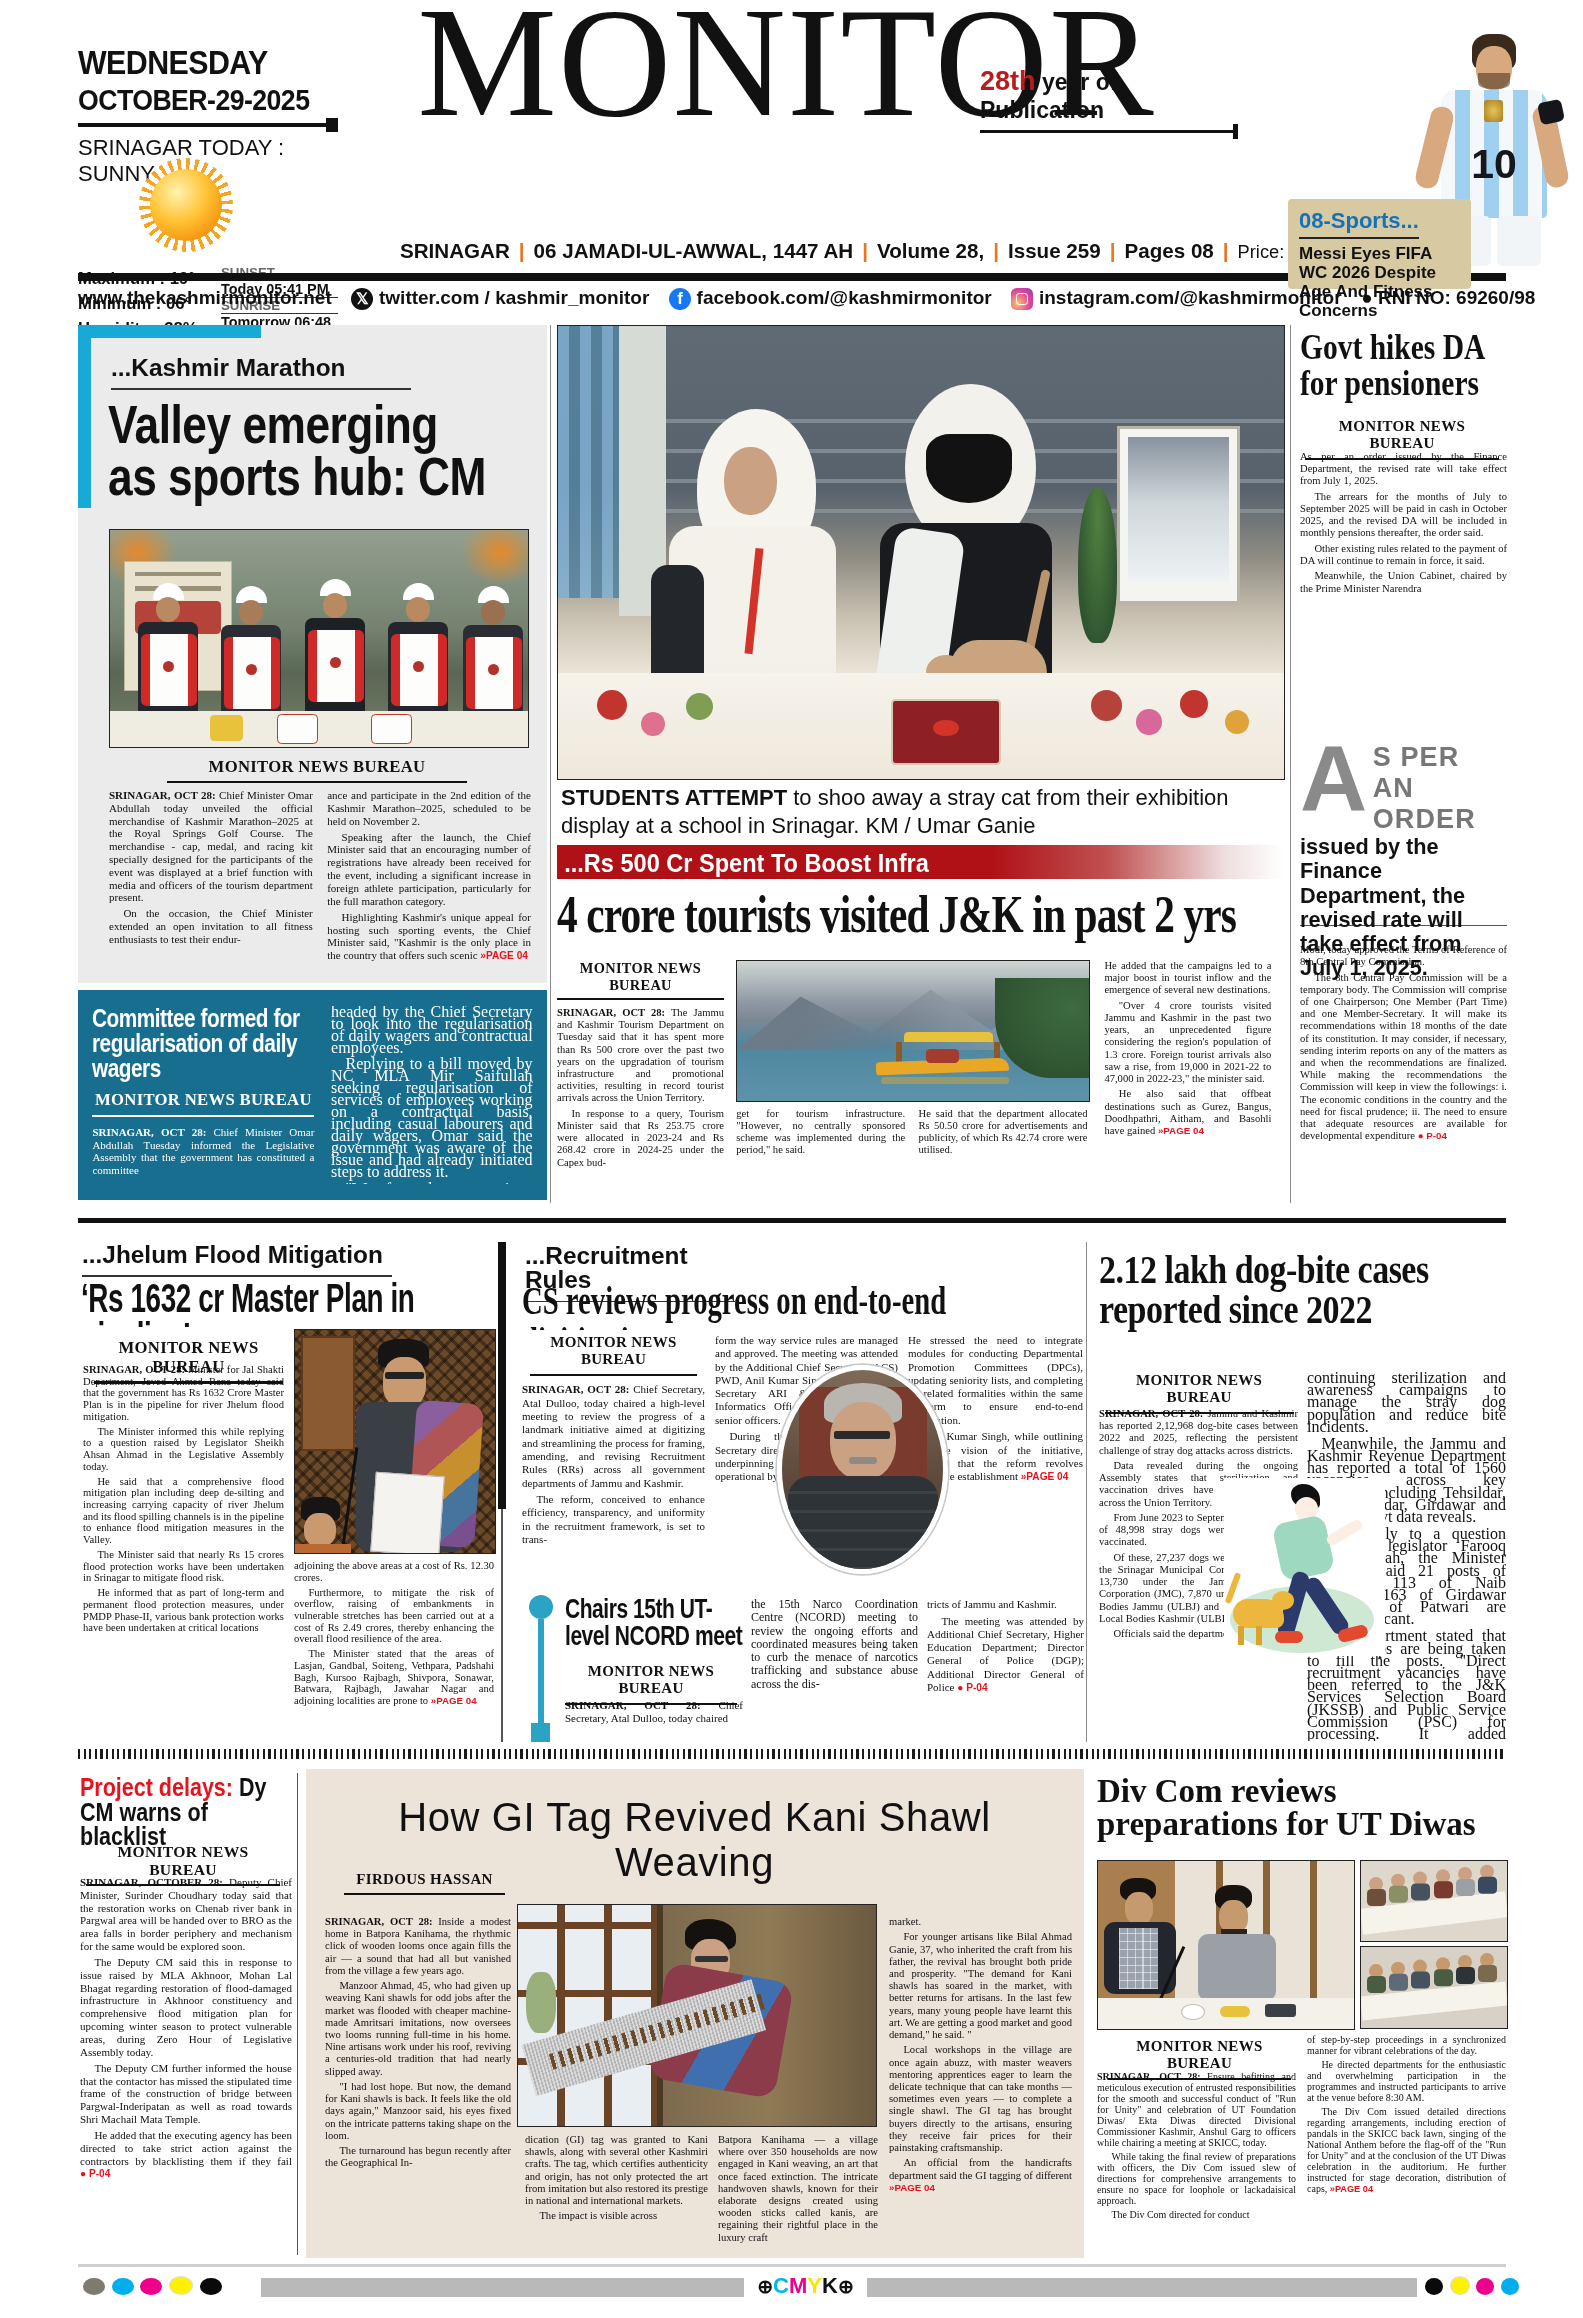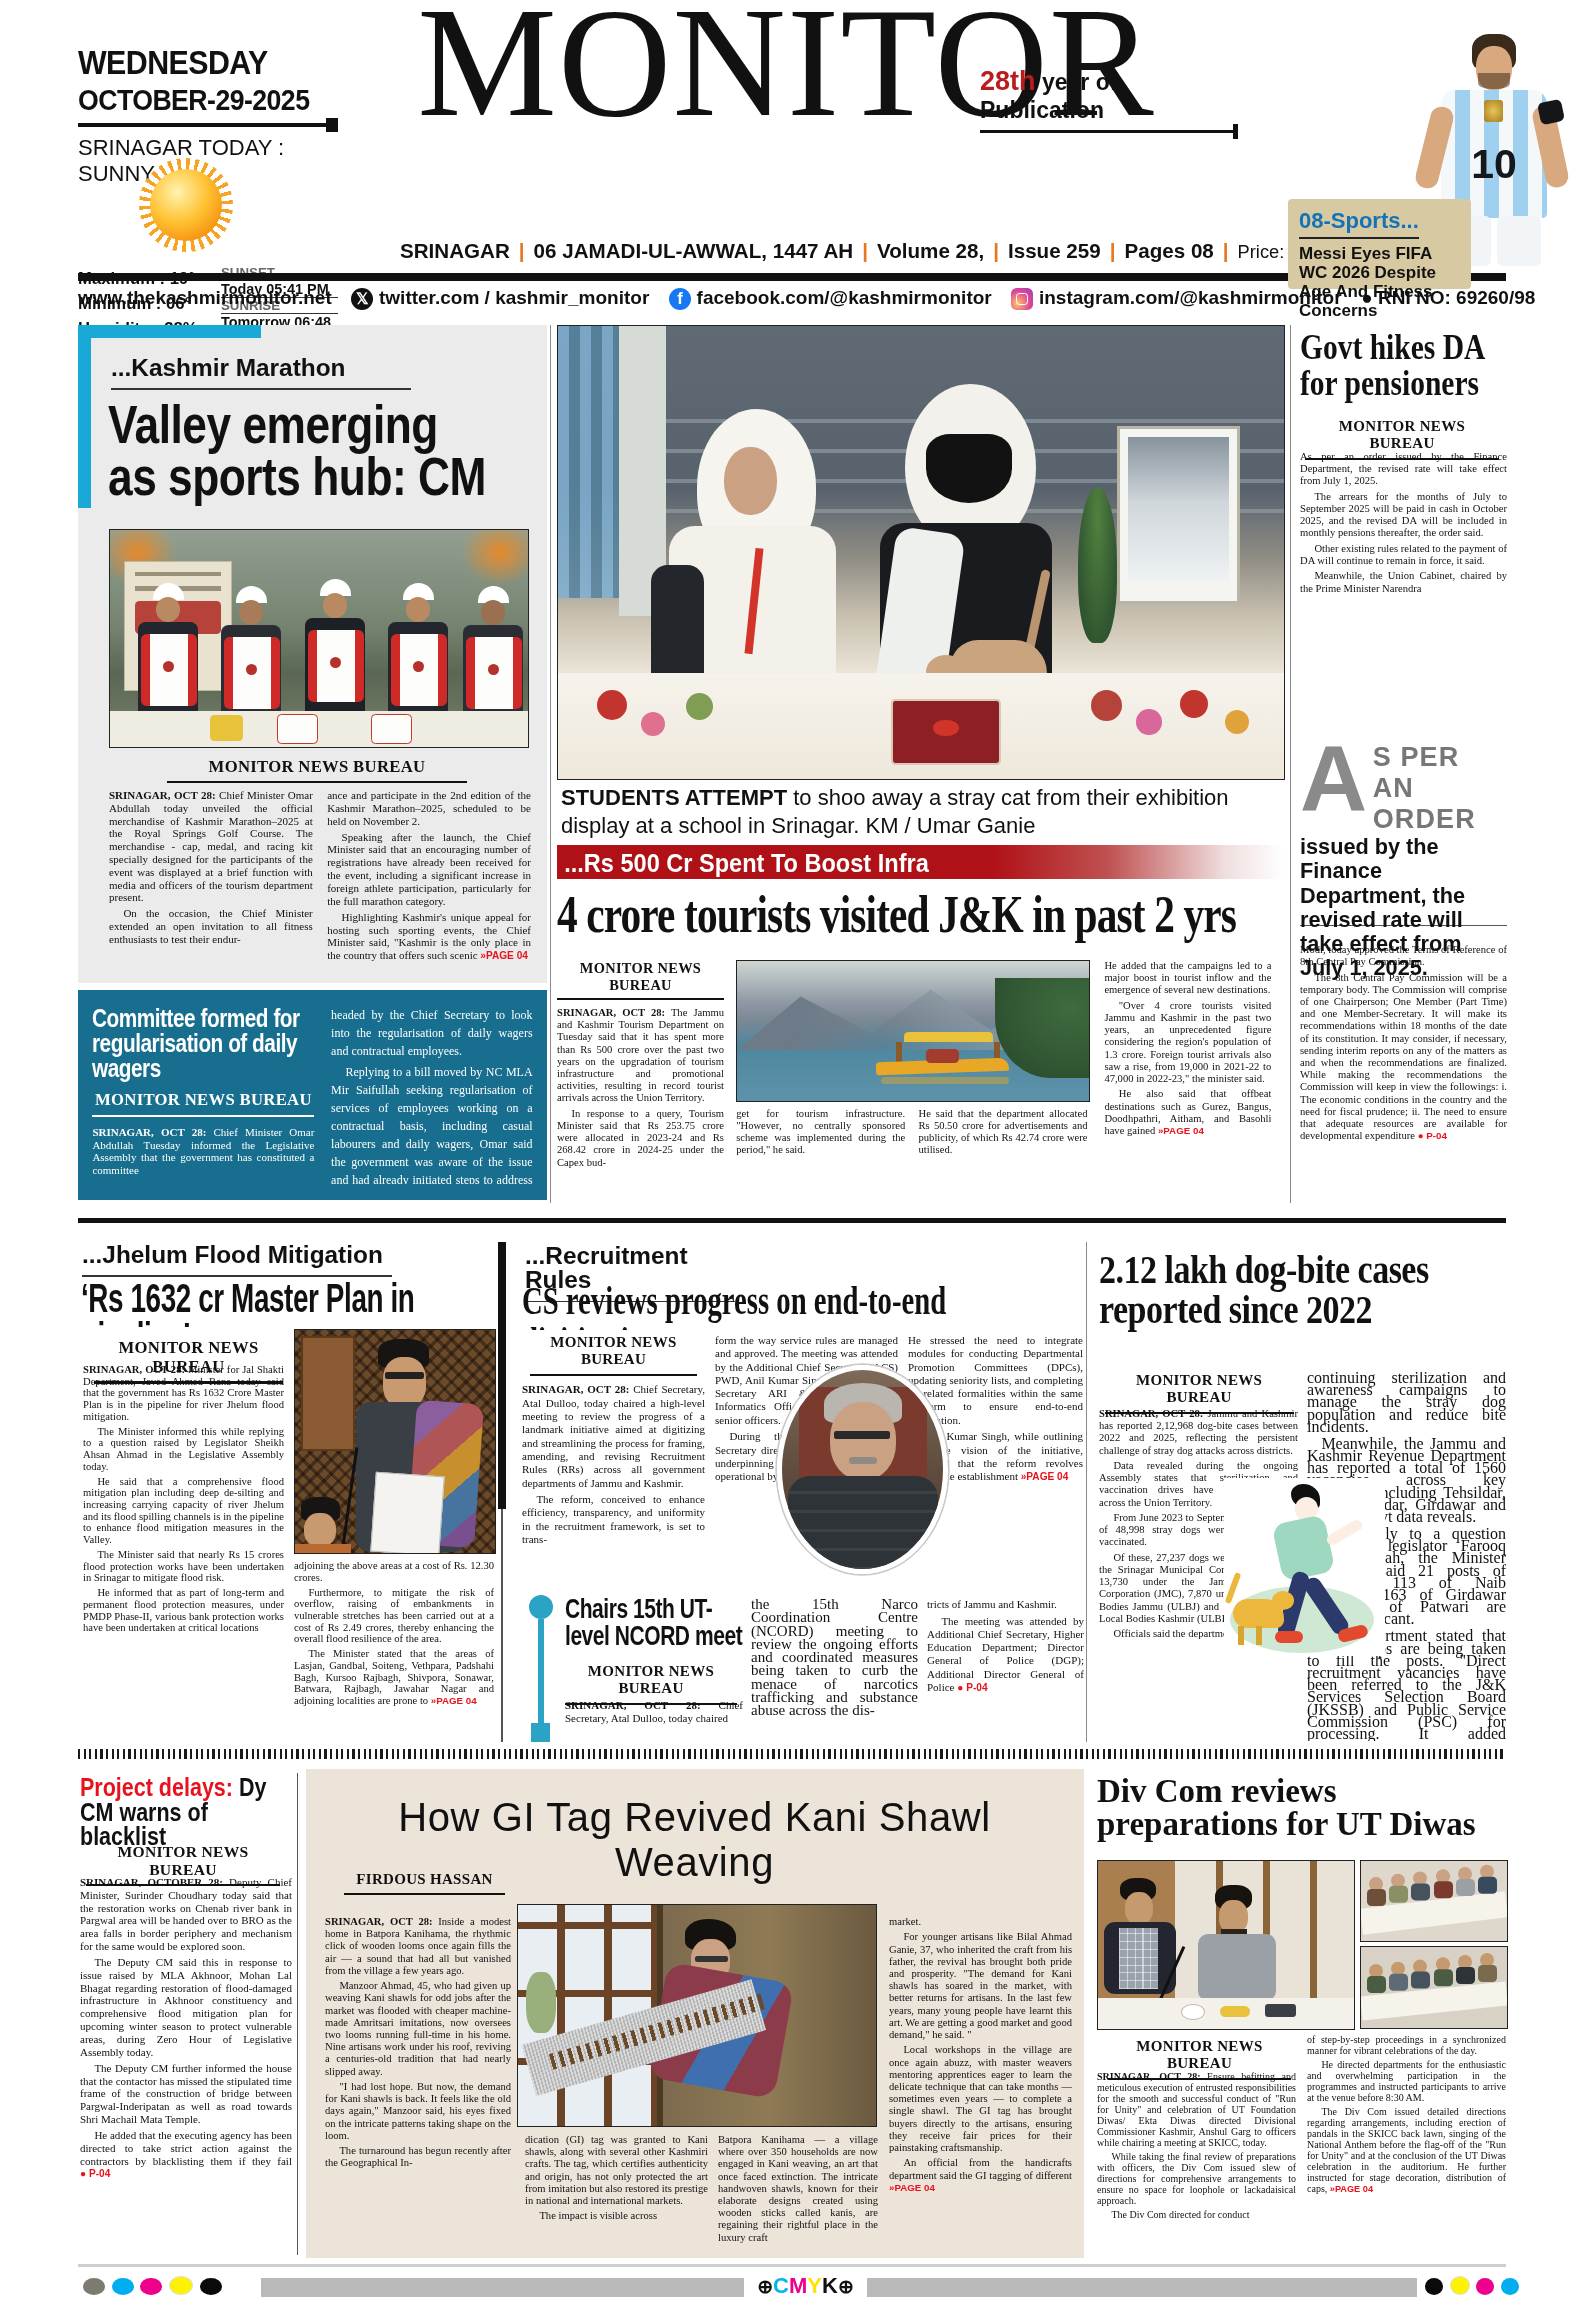--- a/index.html
+++ b/index.html
@@ -166,21 +166,21 @@
 </div>
 
 <div class="a committee" style="left:78px;top:990px;width:469px;height:210px;background:#176e8e;color:#fff;padding:15.6px 14.4px;box-sizing:border-box;display:flex;gap:16.7px">
   <div style="width:222px">
     <div class="hl-sans w" style="font-size:26px;transform:scaleX(.8);width:278px">Committee formed for regularisation of daily wagers</div>
     <div class="byline" style="margin-top:10px;color:#fff">MONITOR NEWS BUREAU</div>
     <div class="body serif" style="font-size:11px;line-height:12.8px;margin-top:9px">
         <p><b class="dl">SRINAGAR, OCT 28:</b> Chief Minister Omar Abdullah Tuesday informed the Legislative Assembly that the government has constituted a committee</p>
       </div>
   </div>
-  <div class="body serif ov" style="width:214px;font-size:12px;line-height:18px">
+  <div class="body serif ov" style="width:214px;font-size:16px;line-height:12px">
       <p>headed by the Chief Secretary to look into the regularisation of daily wagers and contractual employees.</p>
       <p>Replying to a bill moved by NC MLA Mir Saifullah seeking regularisation of services of employees working on a contractual basis, including casual labourers and daily wagers, Omar said the government was aware of the issue and had already initiated steps to address it.</p>
       <p>"We formed a committee <span class="jump">● P-04</span></p>
     </div>
 </div>
 <style>.committee .byline::after{background:#fff}</style>
 
 <div class="photo" style="left:557px;top:325px;width:726px;height:453px;background:linear-gradient(180deg,#5f6a74 0%,#57626d 36%,#938f86 52%,#c8c1b1 64%,#efe9dc 78%,#f3efe6 100%)">
   <div class="a" style="left:0;top:0;width:61px;height:60%;background:repeating-linear-gradient(90deg,#7fb0d4 0 11px,#54839f 11px 22px);opacity:.85"></div>
   <div class="a" style="left:61px;top:0;width:47px;height:64%;background:#d7dbd6"></div>
@@ -348,21 +348,21 @@
 <div class="a" style="left:538px;top:1619px;width:5.6px;height:107px;background:#2aa3c4"></div>
 <div class="a" style="left:531px;top:1723px;width:19px;height:19px;background:#2aa3c4"></div>
 <div class="a hl-sans" style="left:565px;top:1596px;width:244px;font-size:28px;transform:scaleX(.75)">
   <div>Chairs 15th UT-</div>
   <div>level NCORD meet</div>
 </div>
 <div class="a byline" style="left:565px;top:1663px;width:172px;font-size:15px">MONITOR NEWS BUREAU</div>
 <div class="a body serif ov" style="left:565px;top:1699px;width:178px;height:43px;font-size:11px;line-height:13.3px">
     <p><b class="dl">SRINAGAR, OCT 28:</b> Chief Secretary, Atal Dulloo, today chaired</p>
   </div>
-<div class="a body serif ov" style="left:751px;top:1598px;width:167px;height:144px;font-size:15px;line-height:13.3px">
+<div class="a body serif ov" style="left:751px;top:1598px;width:167px;height:144px;font-size:12px;line-height:13.3px">
     <p>the 15th Narco Coordination Centre (NCORD) meeting to review the ongoing efforts and coordinated measures being taken to curb the menace of narcotics trafficking and substance abuse across the dis-</p>
   </div>
 <div class="a body serif ov" style="left:927px;top:1598px;width:157px;height:144px;font-size:11px;line-height:13.3px">
     <p>tricts of Jammu and Kashmir.</p>
     <p>The meeting was attended by Additional Chief Secretary, Higher Education Department; Director General of Police (DGP); Additional Director General of Police <span class="jump">● P-04</span></p>
   </div>
 
 <div class="a vrule" style="left:1086px;top:1242px;height:500px"></div>
 
 <div class="a hl-serif" style="left:1099px;top:1250px;width:483px;font-size:40px;transform:scaleX(.85);letter-spacing:-0.6px">

